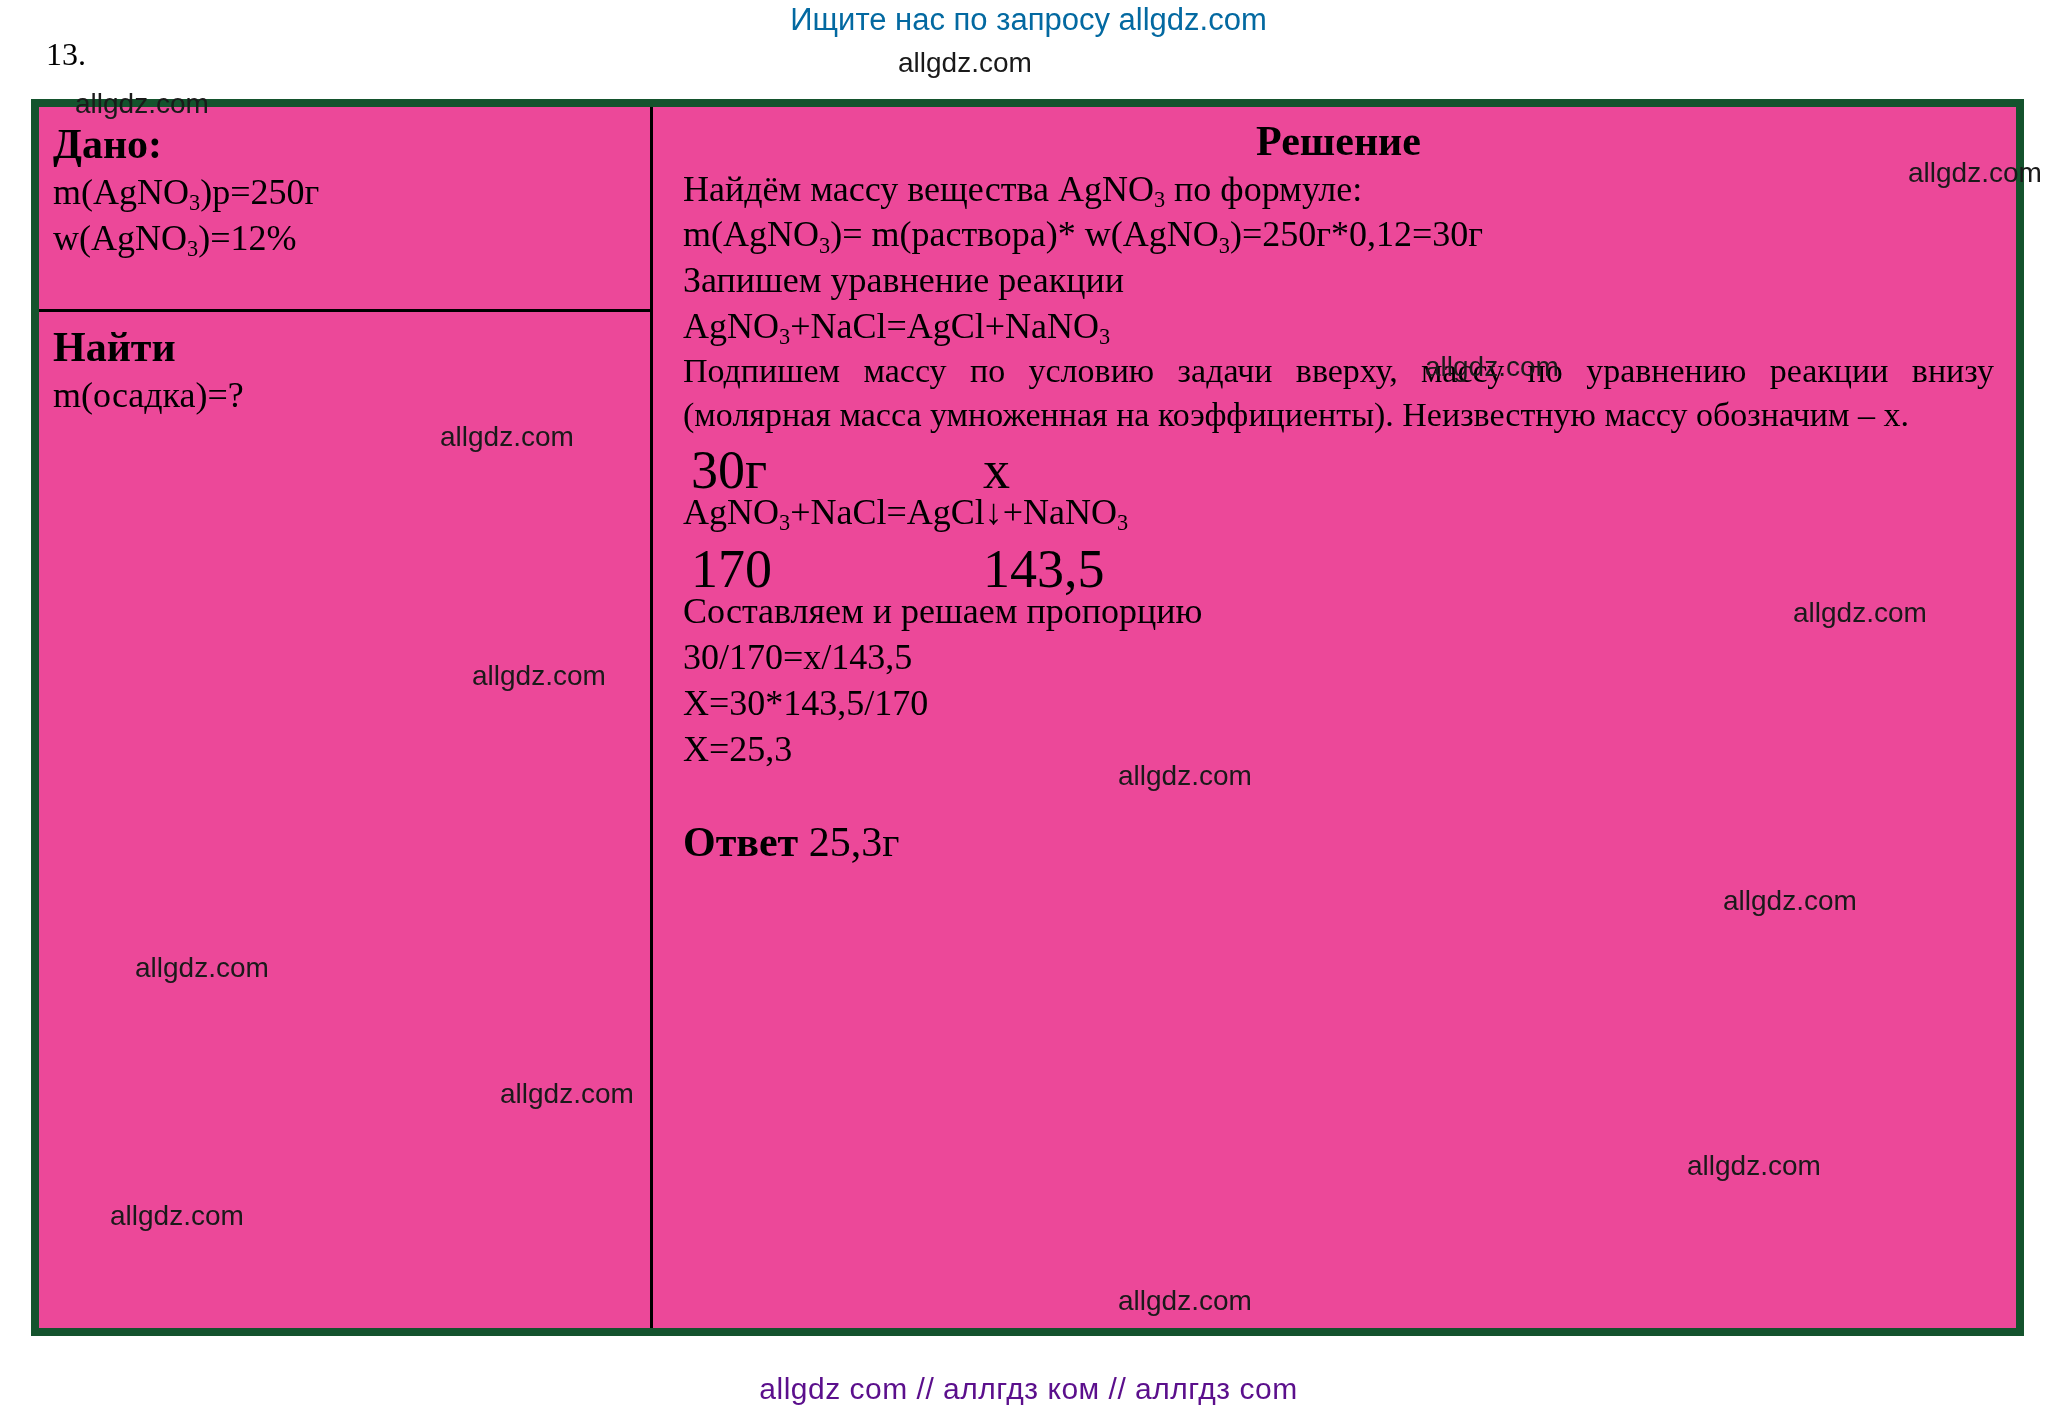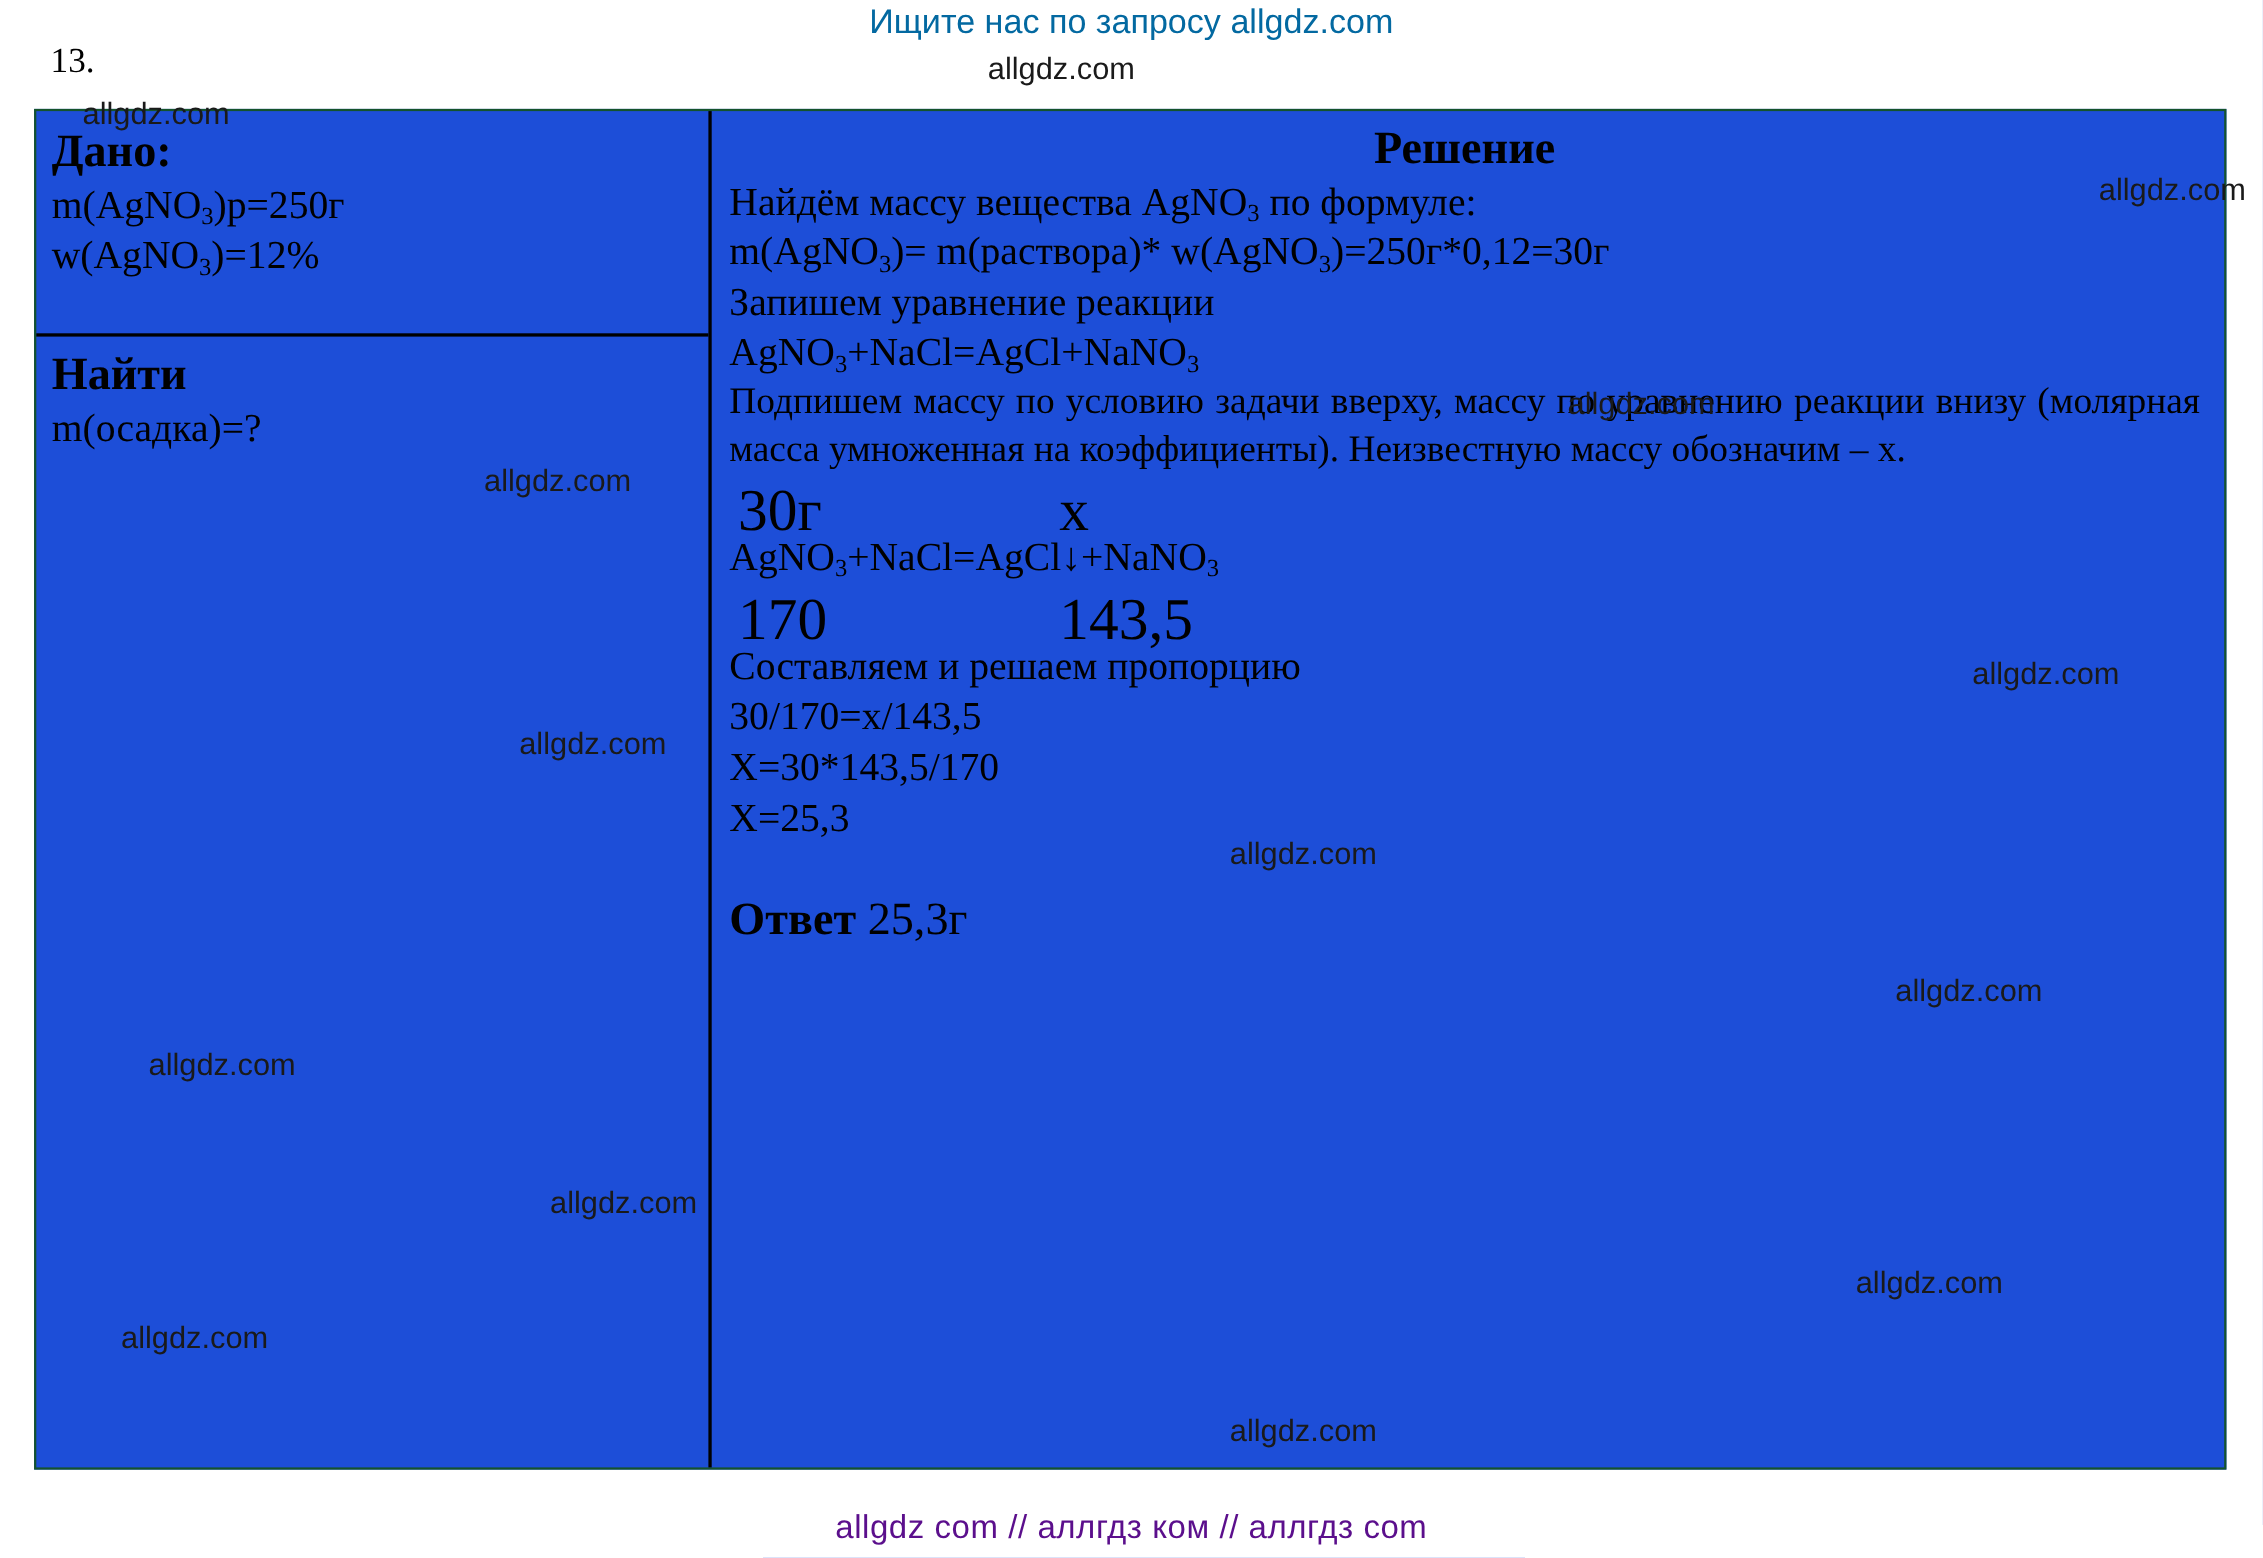--- a/index.html
+++ b/index.html
@@ -62,24 +62,24 @@
     font-family: "Liberation Serif", "DejaVu Serif", serif;
   }
 
   
   .solution-table {
     position: absolute;
     left: 31px;
     top: 99px;
     width: 1993px;
     height: 1237px;
-    border: 2px solid #14532d;
+    border: 8px solid #14532d;
     box-sizing: border-box;
     display: flex;
-    background: #1d4ed8;
+    background: #ec4899;
     z-index: 2;
   }
   .col-left {
     width: 614px;
     box-sizing: border-box;
     border-right: 3px solid #000;
     position: relative;
     display: flex;
     flex-direction: column;
   }
@@ -91,21 +91,21 @@
   }
   .find-cell {
     box-sizing: border-box;
     padding: 10px 0 0 14px;
     flex: 1;
     position: relative;
   }
   .col-right {
     flex: 1;
     position: relative;
-    padding: 10px 22px 0 16px;
+    padding: 10px 22px 0 30px;
     box-sizing: border-box;
   }
 
   .hdr {
     font-weight: bold;
     font-size: 42px;
     line-height: 1.22;
   }
   .hdr-center {
     font-weight: bold;

